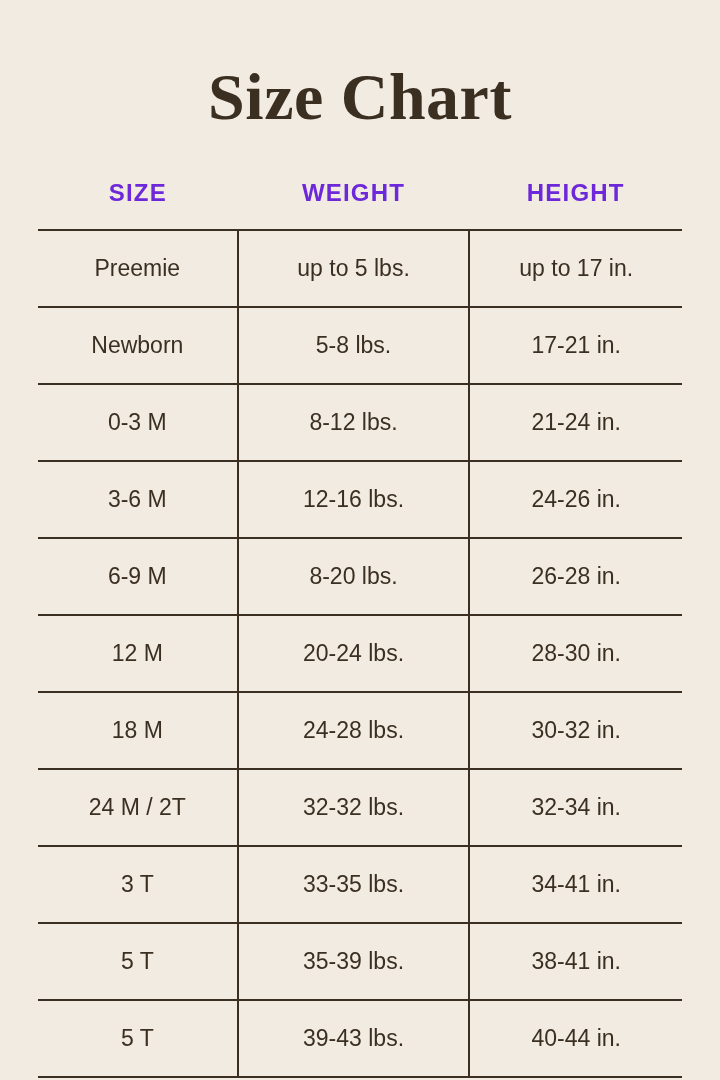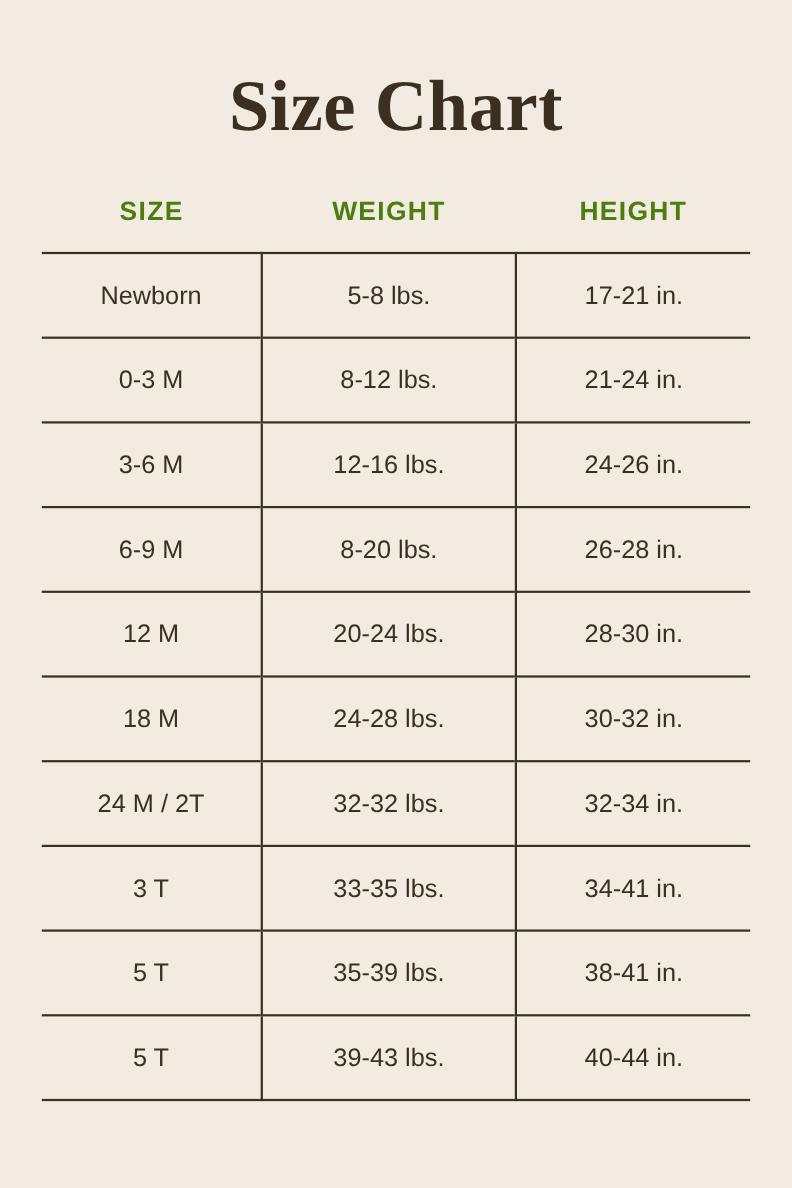--- a/index.html
+++ b/index.html
@@ -39,21 +39,21 @@
   table.size-table {
     width: 100%;
     border-collapse: collapse;
     table-layout: fixed;
   }
   table.size-table th {
     font-family: "Liberation Sans", sans-serif;
     font-weight: bold;
     font-size: 24px;
     letter-spacing: 1.2px;
-    color: #4d7c0f;
+    color: #6d28d9;
     text-align: center;
     padding: 0 0 22px 0;
     border: none;
   }
   table.size-table td {
     font-family: "Liberation Sans", sans-serif;
     font-weight: normal;
     font-size: 23px;
     color: #3b2f22;
     text-align: center;
@@ -91,20 +91,25 @@
         <col class="c3">
       </colgroup>
       <thead>
         <tr>
           <th>SIZE</th>
           <th>WEIGHT</th>
           <th>HEIGHT</th>
         </tr>
       </thead>
       <tbody>
+        <tr>
+          <td>Preemie</td>
+          <td>up to 5 lbs.</td>
+          <td>up to 17 in.</td>
+        </tr>
         <tr>
           <td>Newborn</td>
           <td>5-8 lbs.</td>
           <td>17-21 in.</td>
         </tr>
         <tr>
           <td>0-3 M</td>
           <td>8-12 lbs.</td>
           <td>21-24 in.</td>
         </tr>

